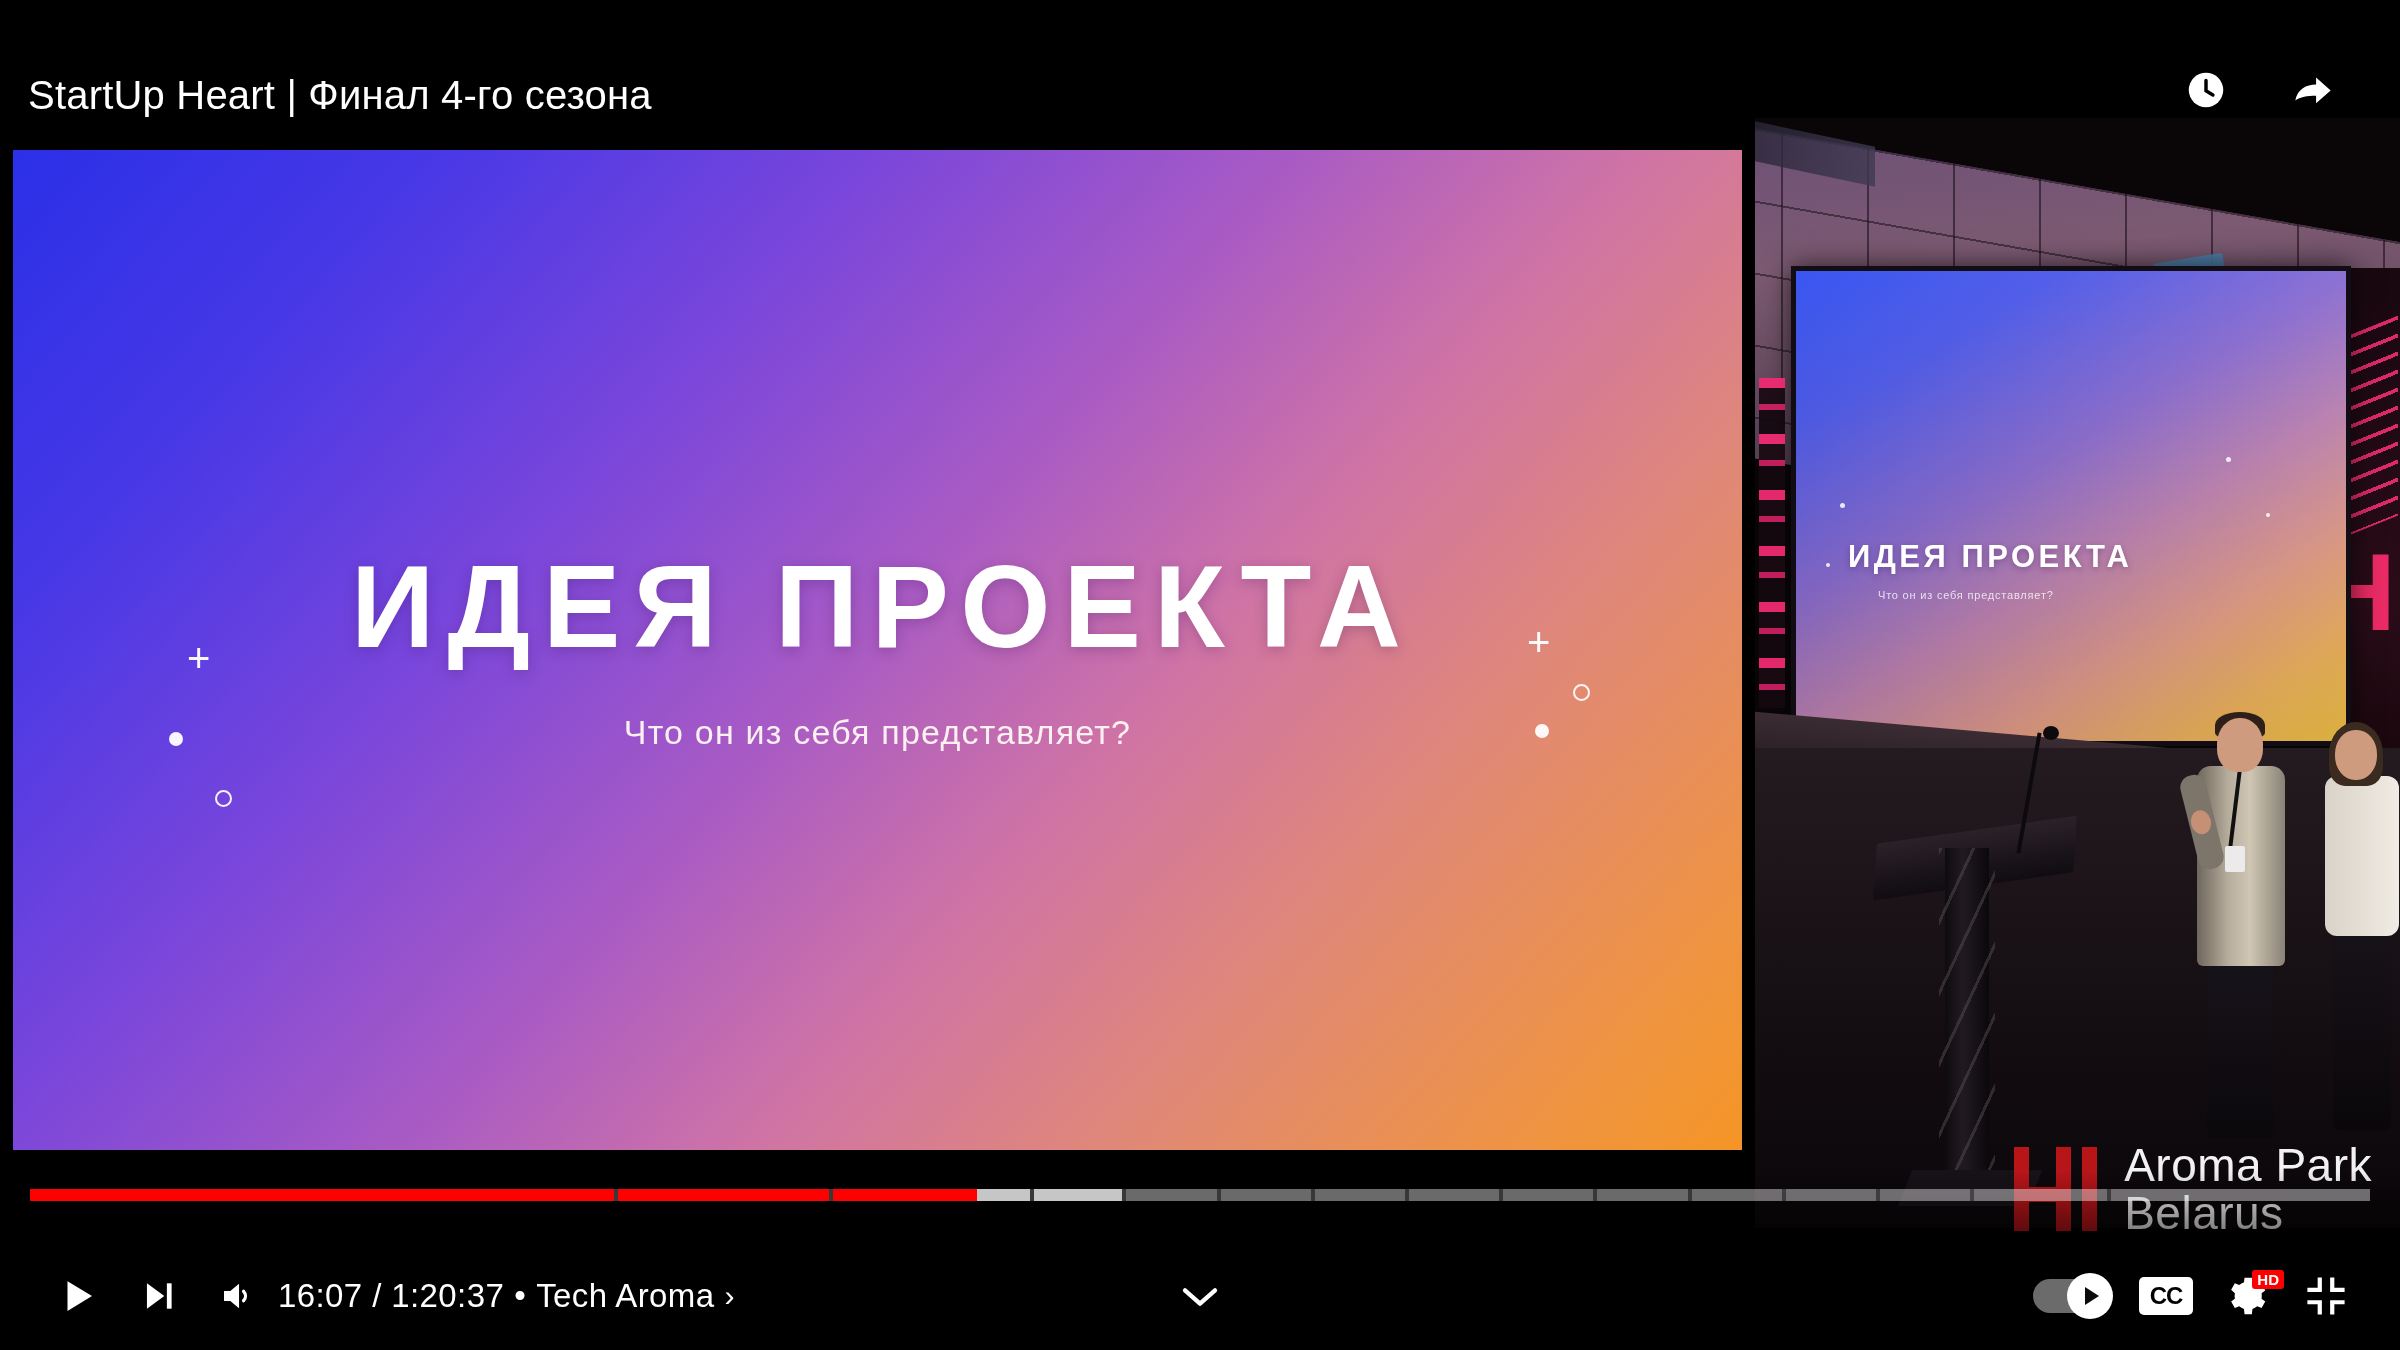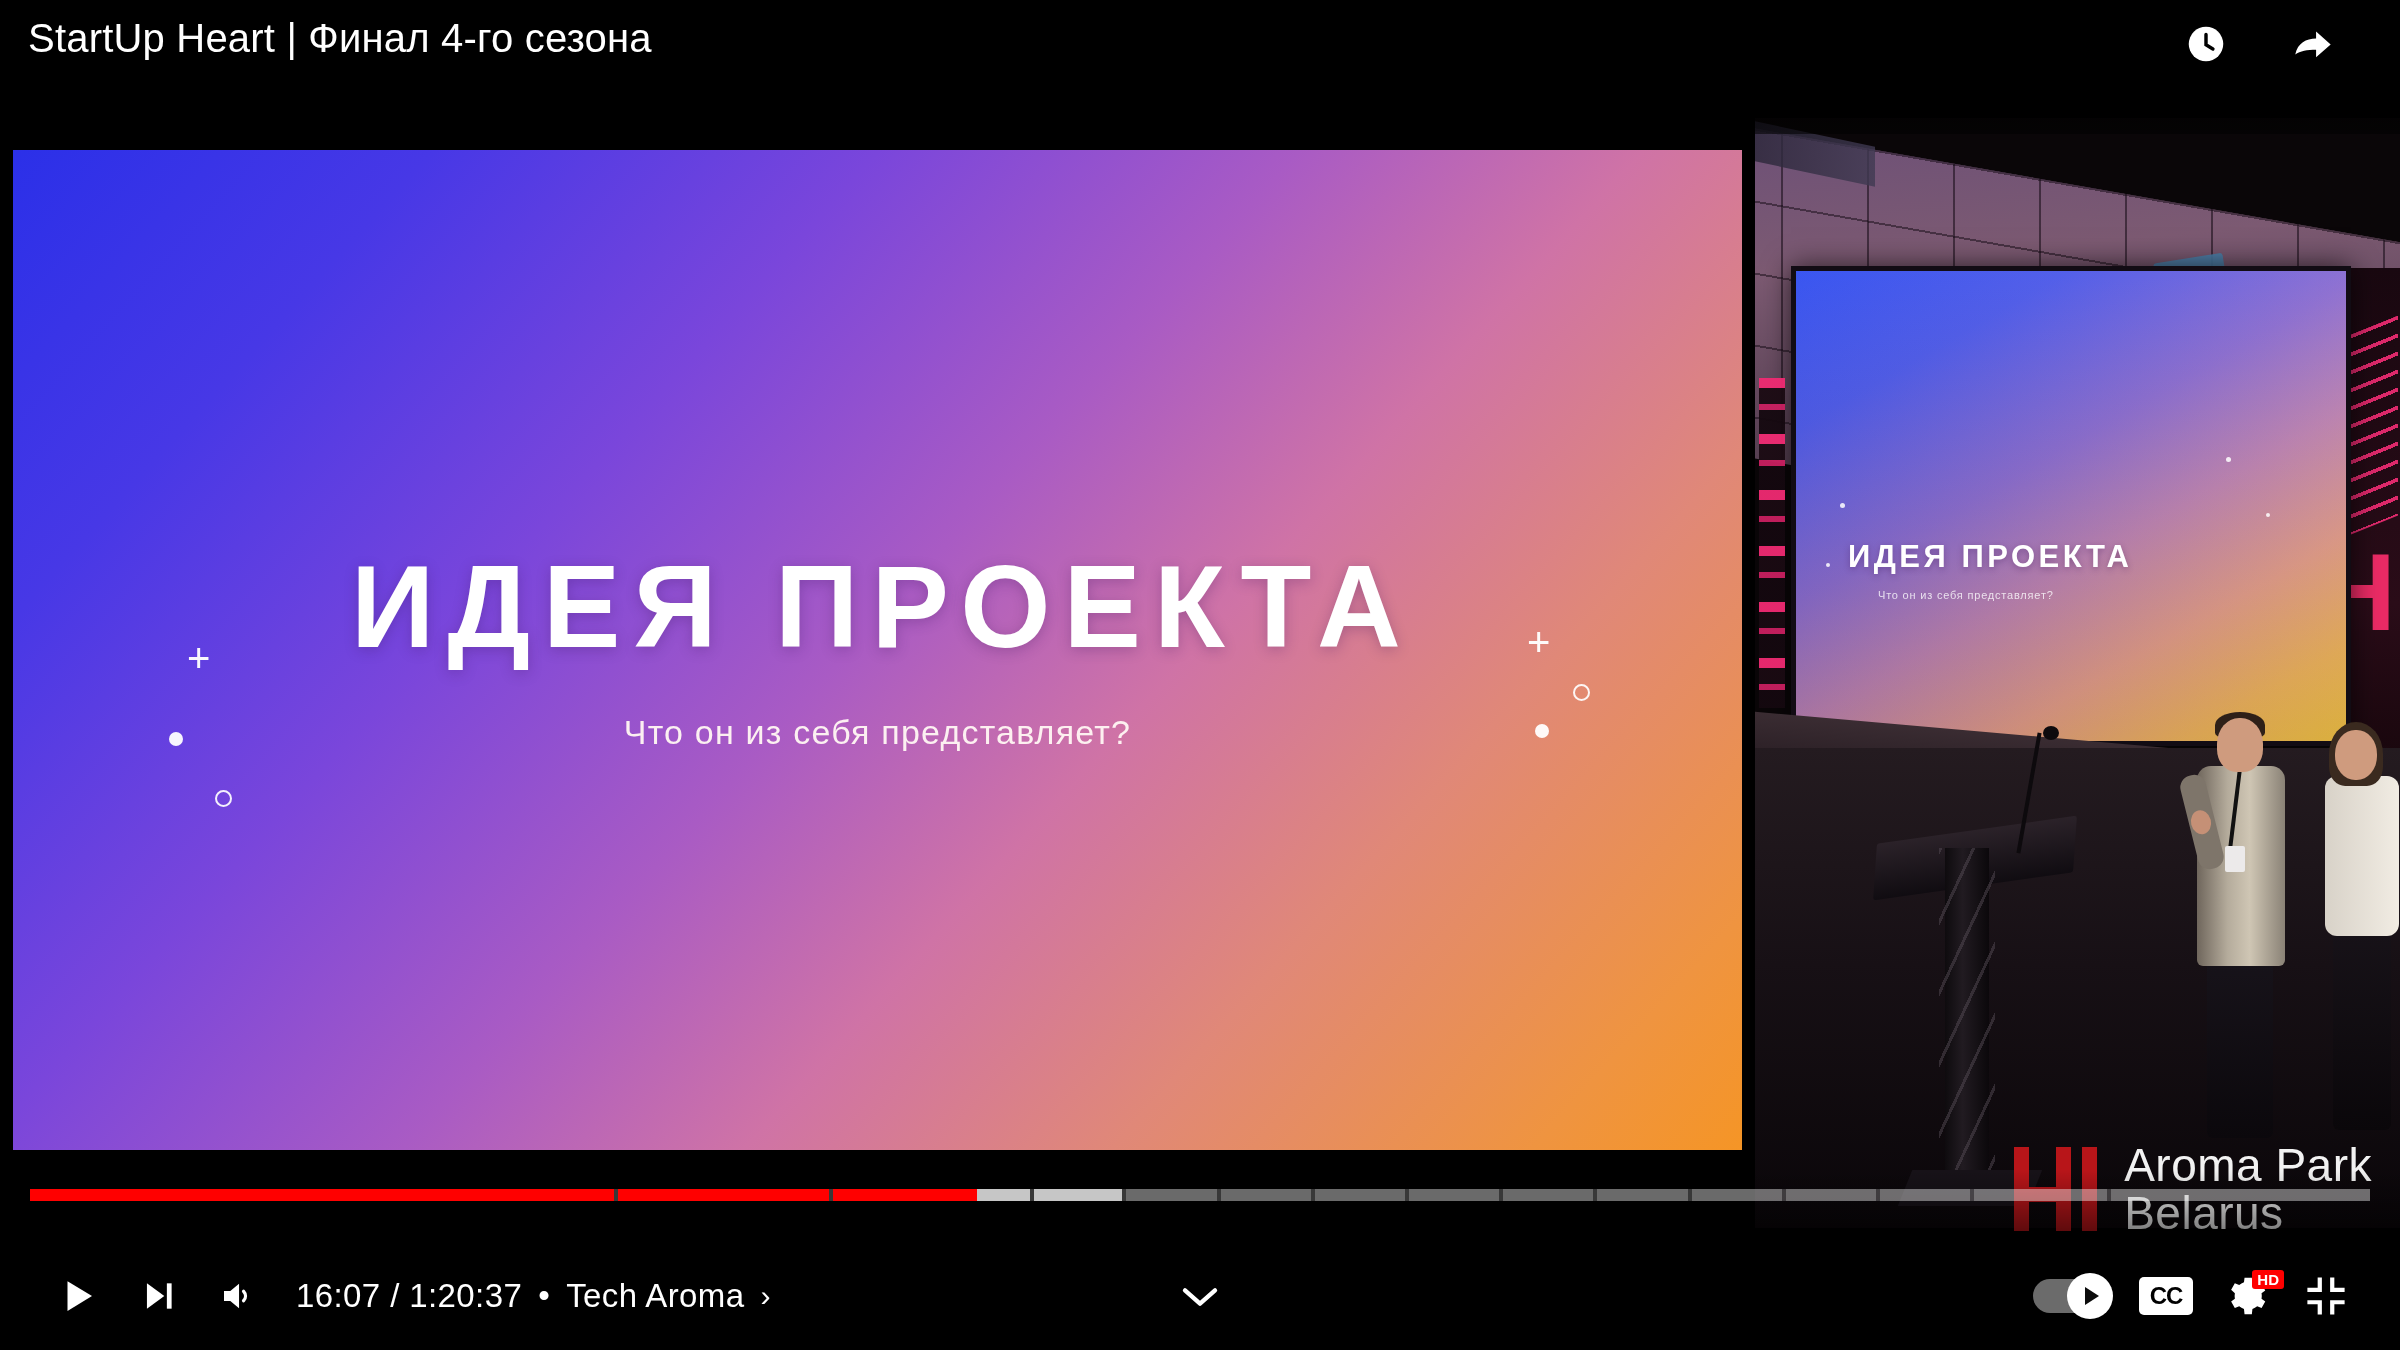--- a/index.html
+++ b/index.html
@@ -12,23 +12,23 @@
 
   #player {
     position: relative;
     width: 2400px; height: 1350px;
     background: #000;
     overflow: hidden;
   }
 
   
   .topbar {
-    position: absolute; left: 0; top: 16px;
+    position: absolute; left: 0; top: 0;
     width: 2400px; height: 118px;
-    display: flex; align-items: flex-start;
+    display: flex; align-items: flex-end;
     background: linear-gradient(to bottom, rgba(0,0,0,0.92), rgba(0,0,0,0.55));
     z-index: 40;
   }
   .video-title {
     margin-left: 28px;
     color: #ffffff;
     font-size: 40px;
     font-weight: 400;
     letter-spacing: 0.2px;
     white-space: nowrap;
@@ -330,23 +330,22 @@
   .ctl-right { display: flex; align-items: center; gap: 0; margin-left: auto; margin-right: 34px; }
   .ctl-btn {
     width: 80px; height: 80px;
     display: flex; align-items: center; justify-content: center;
     cursor: pointer;
   }
   .time-text {
     color: #ffffff;
     font-size: 33px;
     letter-spacing: 0.4px;
-    margin-left: 18px;
     white-space: nowrap;
-    display: flex; align-items: center; gap: 16px;
+    display: flex; align-items: center; gap: 10px;
   }
   .time-chan { color: #ffffff; }
   .time-arrow { color: #ffffff; font-size: 30px; }
 
   .center-chevron {
     position: absolute; left: 0; right: 0; bottom: 36px;
     display: flex; justify-content: center;
     pointer-events: none;
   }
   .center-chevron > div { pointer-events: auto; cursor: pointer; }

